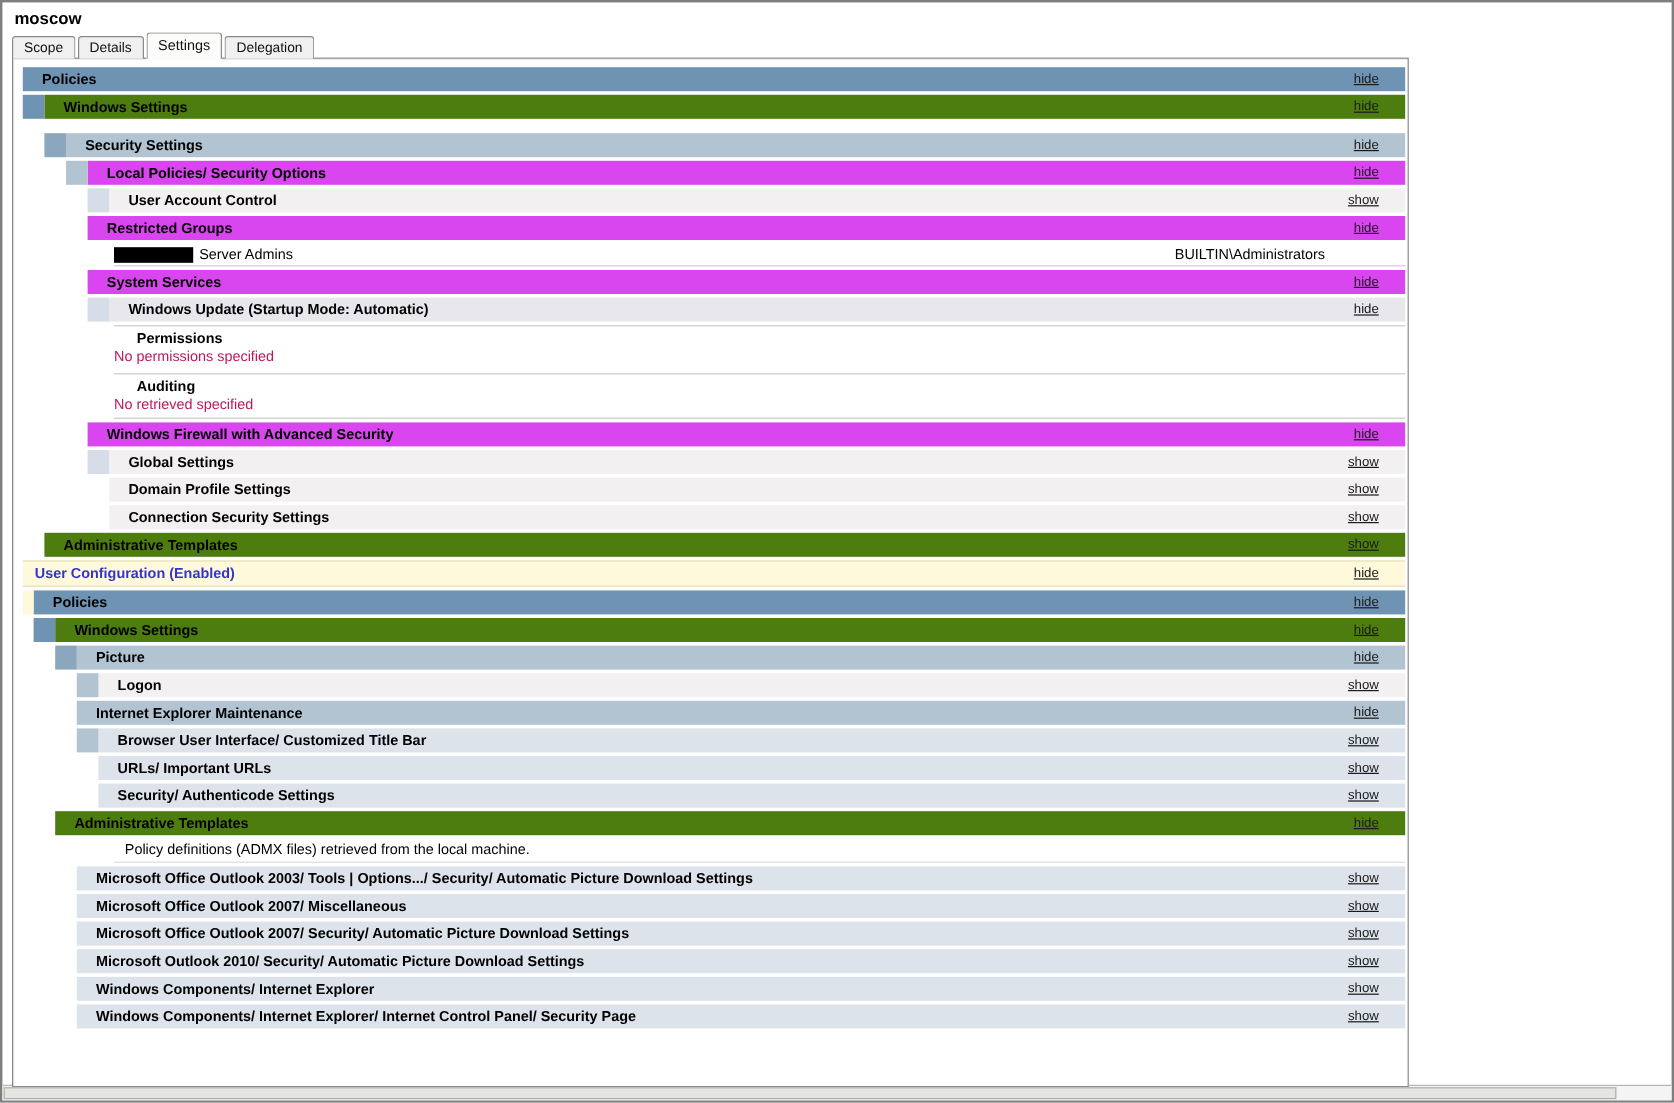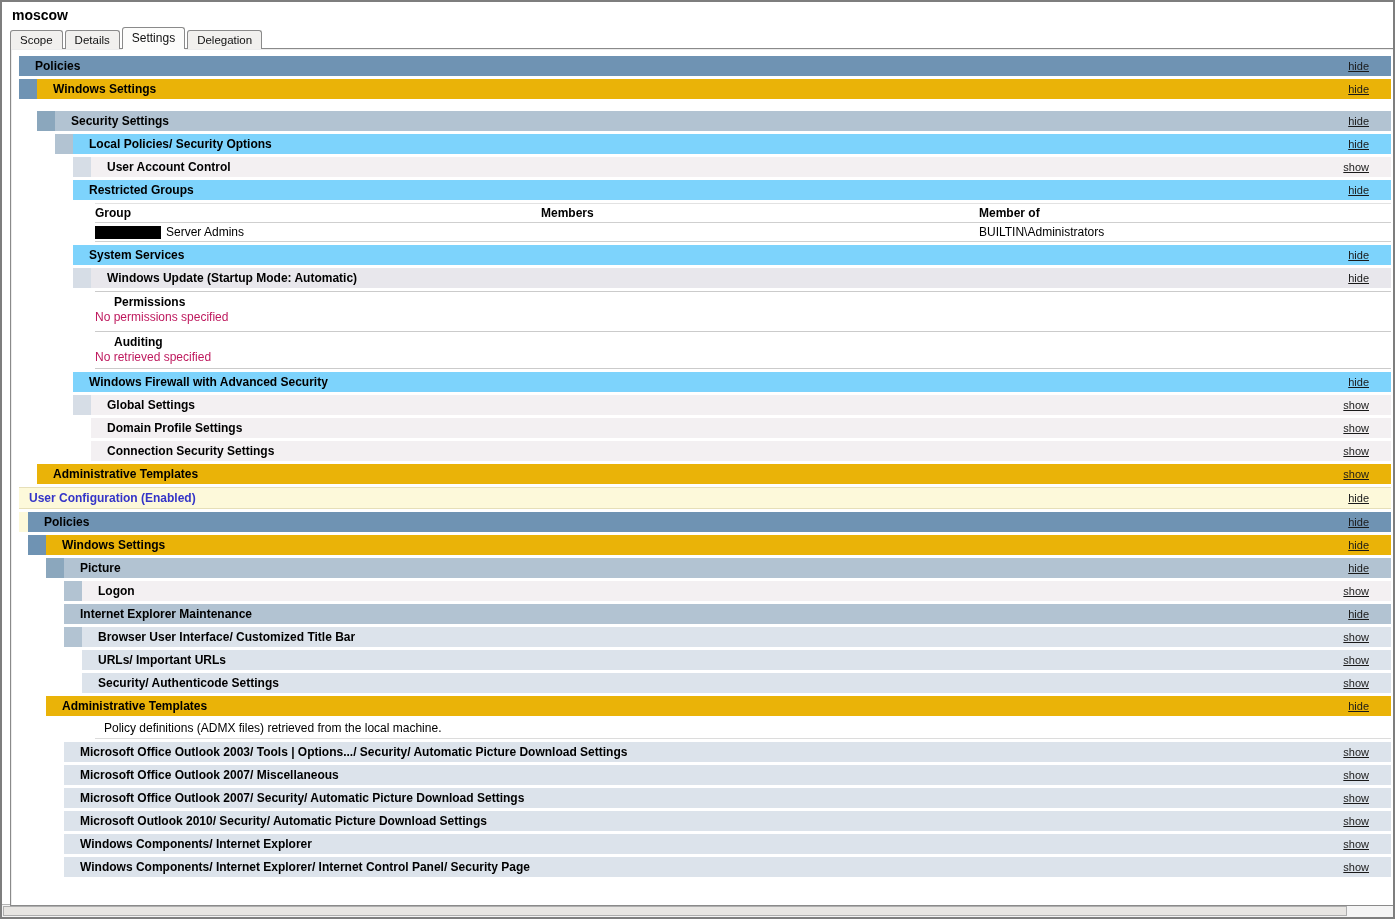--- a/index.html
+++ b/index.html
@@ -15,39 +15,39 @@
     box-sizing:border-box; height:19px; line-height:16px; padding:1px 9px 0;
     font-size:11.5px; background:#f1f0ee; border:1px solid #8a8a8a; border-bottom:none;
     border-radius:3px 3px 0 0; margin-right:2px; color:#111; cursor:default;
   }
   .tab.active{
     height:22px; line-height:19px; background:#fcfcfb; font-size:12px;
     position:relative; z-index:4; box-shadow:0 1px 0 #fcfcfb;
   }
   
   .pane{
-    position:absolute; left:8px; top:46px; width:1384px; height:858px;
+    position:absolute; left:8px; top:46px; width:1164px; height:858px;
     box-sizing:border-box; border:1px solid #8a8a8a; background:#fff;
     box-shadow:inset 1px 1px 0 #ececec; overflow:hidden; z-index:2;
     padding-top:7px;
   }
   .row{
     position:relative; height:20px; line-height:20px; margin:0 2px 3px 0;
     font-size:12px; font-weight:bold; white-space:nowrap;
   }
   .row .lbl{padding-left:16px;}
   .lnk{
     position:absolute; right:22px; top:0; font-size:11px; font-weight:normal;
     color:#1a1a1a; text-decoration:underline; cursor:pointer;
   }
   
   .c-l1{background:#6f93b3;}
-  .c-l2{background:#eab308;}
+  .c-l2{background:#4d7c0f;}
   .c-l3{background:#b2c3d2;}
-  .c-l4{background:#7dd3fc;}
+  .c-l4{background:#d946ef;}
   .c-l5{background:#e8e7ec;}
   .c-l6{background:#f3f0f2;}
   .c-l4b{background:#dce3eb;}
   .c-uc{background:#fdf9da; border-top:1px solid #e6dfb8; border-bottom:1px solid #e6dfb8;}
   .c-uc .lbl{color:#3434c8; padding-left:10px;}
   
   .ml8{margin-left:8px;} .ml17{margin-left:17px;} .ml26{margin-left:26px;}
   .ml35{margin-left:35px;} .ml44{margin-left:44px;margin-top:12px;} .ml53{margin-left:53px;}
   .ml62{margin-left:62px;} .ml71{margin-left:71px;} .ml80{margin-left:80px;}
   
@@ -106,25 +106,20 @@
     <div class="row c-l6 ml80 step step-l4">
       <span class="lbl">User Account Control</span>
       <a class="lnk">show</a>
     </div>
     <div class="row c-l4 ml62">
       <span class="lbl">Restricted Groups</span>
       <a class="lnk">hide</a>
     </div>
 
     <div class="gtable">
-      <div class="trow thead">
-        <div>Group</div>
-        <div>Members</div>
-        <div>Member of</div>
-      </div>
       <div class="trow">
         <div><span class="redact"></span><span>Server Admins</span></div>
         <div></div>
         <div>BUILTIN\Administrators</div>
       </div>
     </div>
 
     <div class="row c-l4 ml62">
       <span class="lbl">System Services</span>
       <a class="lnk">hide</a>

